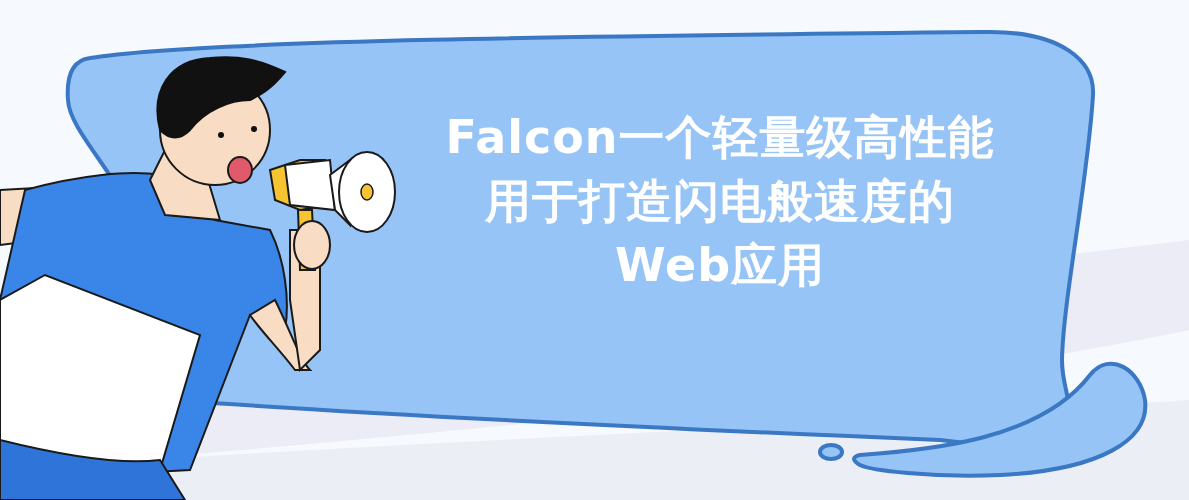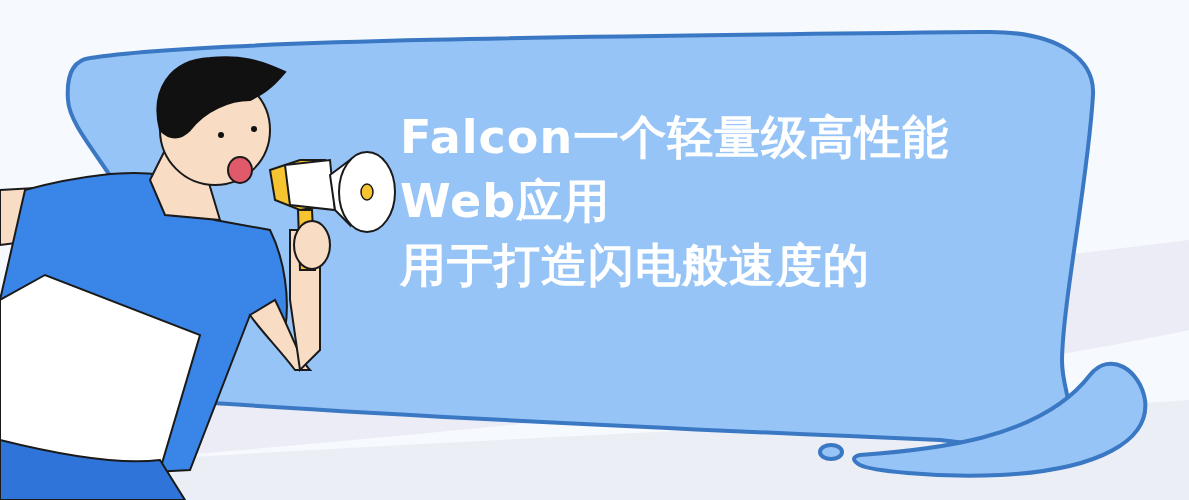--- a/index.html
+++ b/index.html
@@ -1,21 +1,21 @@
 <!DOCTYPE html>
 <html><head>
 <meta charset="utf-8">
 <style>
   html, body { margin: 0; padding: 0; }
   body { width: 1189px; height: 500px; overflow: hidden; position: relative;
          background: #f6f9fd; font-family: "DejaVu Sans", sans-serif; }
   .bg-swoosh { position: absolute; left: 0; top: 0; }
   .banner { position: absolute; left: 0; top: 0; }
   .headline { position: absolute; left: 400px; top: 105px; width: 640px;
-              text-align: left; color: #ffffff; font-weight: bold;
+              text-align: center; color: #ffffff; font-weight: bold;
               font-size: 46px; line-height: 64px; letter-spacing: 1px; }
   .headline div { white-space: nowrap; }
   .figure { position: absolute; left: 0; top: 0; }
 </style>
 </head>
 <body>
 
 <svg class="bg-swoosh" width="1189" height="500" viewBox="0 0 1189 500">
   <path d="M0 380 C 300 330, 700 300, 1189 240 L1189 330 C 900 390, 500 430, 0 470 Z" fill="#e8e9f3" opacity="0.8"></path>
   <path d="M0 470 C 400 440, 800 430, 1189 400 L1189 500 L0 500 Z" fill="#eceef6"></path>
@@ -27,22 +27,22 @@
            C 1030 450, 980 445, 940 440 C 700 430, 380 415, 170 400
            C 130 396, 150 330, 150 280 C 150 200, 70 140, 68 100
            C 66 72, 75 60, 90 58 Z" fill="#97c4f6" stroke="#3a78c4" stroke-width="4"></path>
   <path d="M860 455 C 930 450, 1040 440, 1090 375 C 1110 350, 1140 370, 1145 400
            C 1150 440, 1100 470, 1000 475 C 930 478, 870 470, 860 465 C 852 460, 852 457, 860 455 Z" fill="#97c4f6" stroke="#3a78c4" stroke-width="4"></path>
   <ellipse cx="831" cy="452" rx="11" ry="7" fill="#97c4f6" stroke="#3a78c4" stroke-width="4"></ellipse>
 </svg>
 
 <div class="headline">
   <div>Falcon一个轻量级高性能</div>
+  <div>用于打造闪电般速度的</div>
   <div>Web应用</div>
-  <div>用于打造闪电般速度的</div>
 </div>
 
 <svg class="figure" width="1189" height="500" viewBox="0 0 1189 500">
 
   <path d="M0 190 L35 188 L40 240 L0 245 Z" fill="#f8dcc4" stroke="#1a1a1a" stroke-width="2"></path>
 
   <path d="M25 190 C 80 175, 130 170, 160 175 L 215 220 L 270 230 C 285 260, 290 300, 285 330
            L 250 315 L 190 470 L 0 480 L 0 300 Z" fill="#3a86e8" stroke="#1a1a1a" stroke-width="2"></path>
 
   <path d="M0 300 L 45 275 L 200 335 L 160 470 L 0 475 Z" fill="#ffffff" stroke="#1a1a1a" stroke-width="2"></path>

